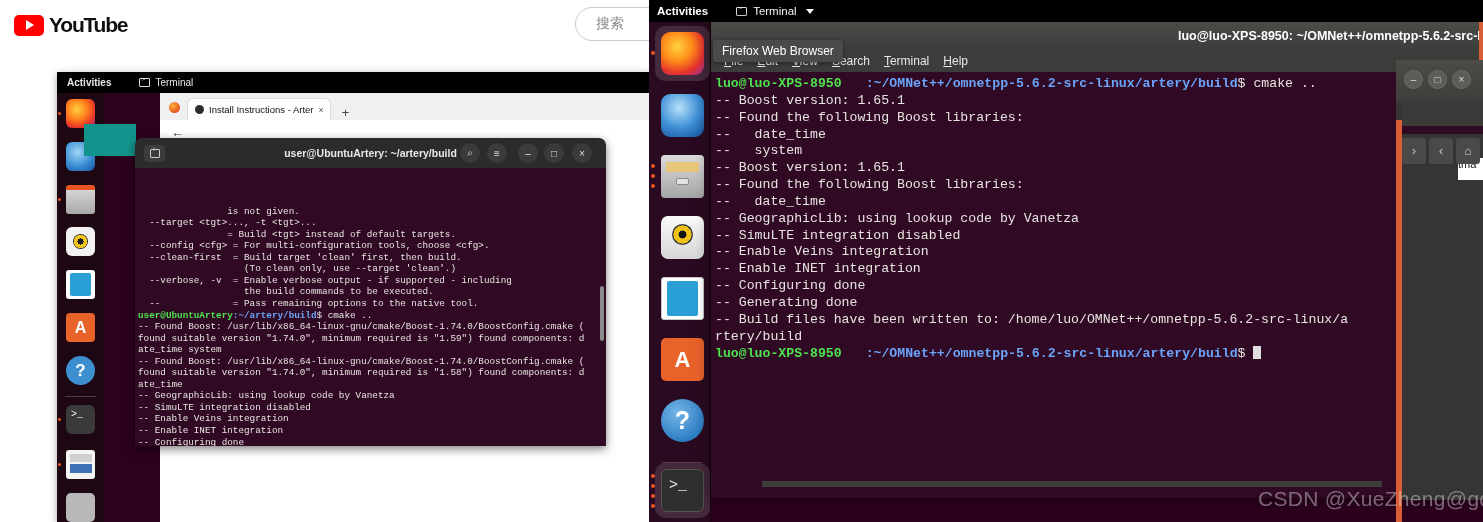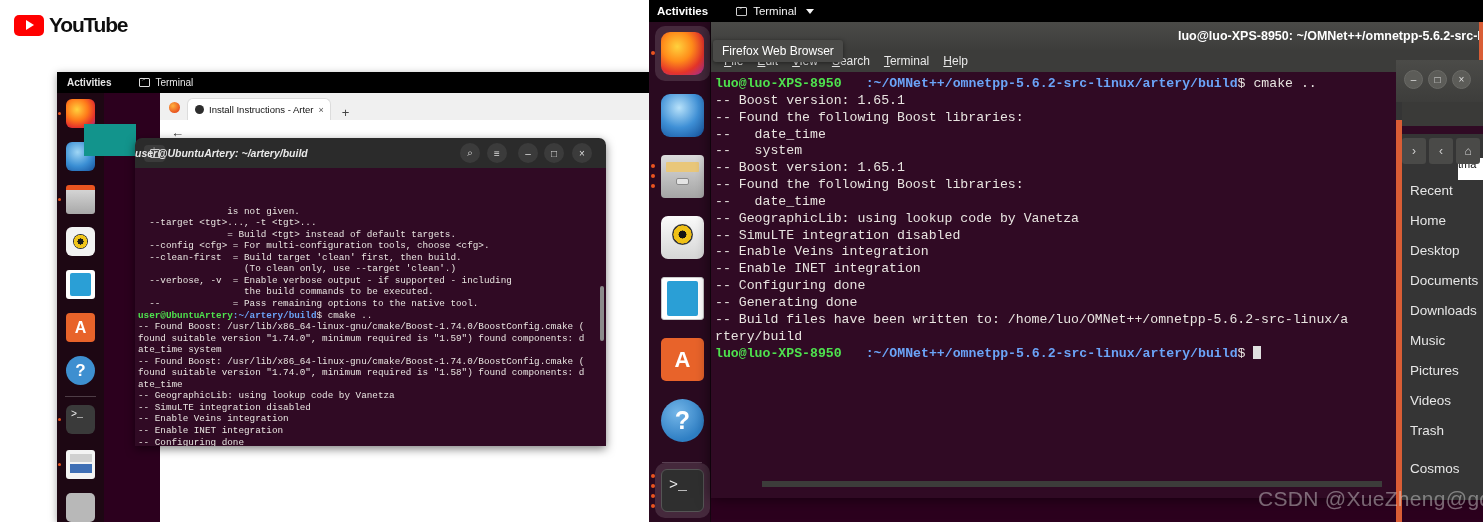--- a/index.html
+++ b/index.html
@@ -71,21 +71,21 @@
   .inner-teal { position:absolute; left:27px; top:52px; width:52px; height:32px; background:#12948c; }
 
   .inner-term { position:absolute; left:78px; top:66px; width:471px; height:308px;
     border-radius:7px 7px 0 0; overflow:hidden; box-shadow:0 3px 10px rgba(0,0,0,.5); }
   .it-title { height:30px; background:#2b2b2b; display:flex; align-items:center;
     color:#e9e9e9; font-size:10.5px; position:relative; }
   .it-newtab { position:absolute; left:9px; width:21px; height:17px; border-radius:4px;
     background:#3b3b3b; display:flex; align-items:center; justify-content:center; }
   .it-newtab-g { width:10px; height:9px; border:1px solid #ccc; border-radius:1px; position:relative; }
   .it-newtab-g:after { content:"+"; position:absolute; left:1.5px; top:-4px; font-size:7px; color:#ccc; }
-  .it-title-txt { position:absolute; left:0; right:0; text-align:left; font-weight:bold;font-style:italic; }
+  .it-title-txt { position:absolute; left:0; right:0; text-align:center; font-weight:bold; }
   .it-btn { position:absolute; width:20px; height:20px; border-radius:50%; background:#3b3b3b;
     display:flex; align-items:center; justify-content:center; color:#ddd; font-size:10px; }
   .it-body { height:278px; background:#300a24; font-family:"Liberation Mono",monospace;
     font-size:9.3px; line-height:11.55px; color:#e8e4e0; padding:3px 0 0 3px; white-space:pre;
     overflow:hidden; position:relative; }
   .it-scroll { position:absolute; right:2px; top:118px; width:4px; height:55px;
     background:#8b8b8b; border-radius:2px; }
   .pg { color:#4ee24e; font-weight:bold; }
   .pb { color:#6ba4f8; font-weight:bold; }
 
@@ -164,20 +164,23 @@
 <div id="root">
 
   <div class="yt-page">
     <div class="yt-header">
       <div class="yt-logo">
         <div class="yt-logo-badge">
           <div class="yt-logo-tri"></div>
         </div>
         <div class="yt-logo-text">YouTube</div>
       </div>
+      <div class="yt-search">
+        <span>搜索</span>
+      </div>
     </div>
     <div class="yt-body">
       <div class="art" style="left:612px; top:152px;">ies in e</div>
       <div class="art" style="left:612px; top:171px;">ependi</div>
       <div class="art-rule" style="left:608px; top:196px; width:52px; height:1px;"></div>
       <div class="art-rule" style="left:608px; top:200px; width:52px; height:18px; background:#eef2fa;"></div>
       <div class="art" style="left:612px; top:238px;">se depen</div>
       <div class="art" style="left:612px; top:252px;">020, CM</div>
       <div class="art-rule" style="left:608px; top:272px; width:52px; height:1px;"></div>
       <div class="art" style="left:612px; top:353px;">ations,</div>
@@ -345,29 +348,17 @@
       <div class="fm-wb" style="left:56px;">×</div>
     </div>
     <div class="fm-dark"></div>
     <div class="fm-white">tma</div>
     <div class="fm-purple"></div>
     <div class="fm-nav">
       <div class="fm-nbtn">›</div>
       <div class="fm-nbtn">‹</div>
       <div class="fm-nbtn">⌂</div>
     </div>
-    <div class="fm-side" id="fm-places">
-        <div>Recent</div>
-        <div>Home</div>
-        <div>Desktop</div>
-        <div>Documents</div>
-        <div>Downloads</div>
-        <div>Music</div>
-        <div>Pictures</div>
-        <div>Videos</div>
-        <div>Trash</div>
-        <div style="margin-top: 8px;">Cosmos</div>
-      </div>
     <div class="fm-orange"></div>
   </div>
 
   <div class="wm">CSDN @XueZheng@gdut</div>
 </div>
 
 </body></html>

